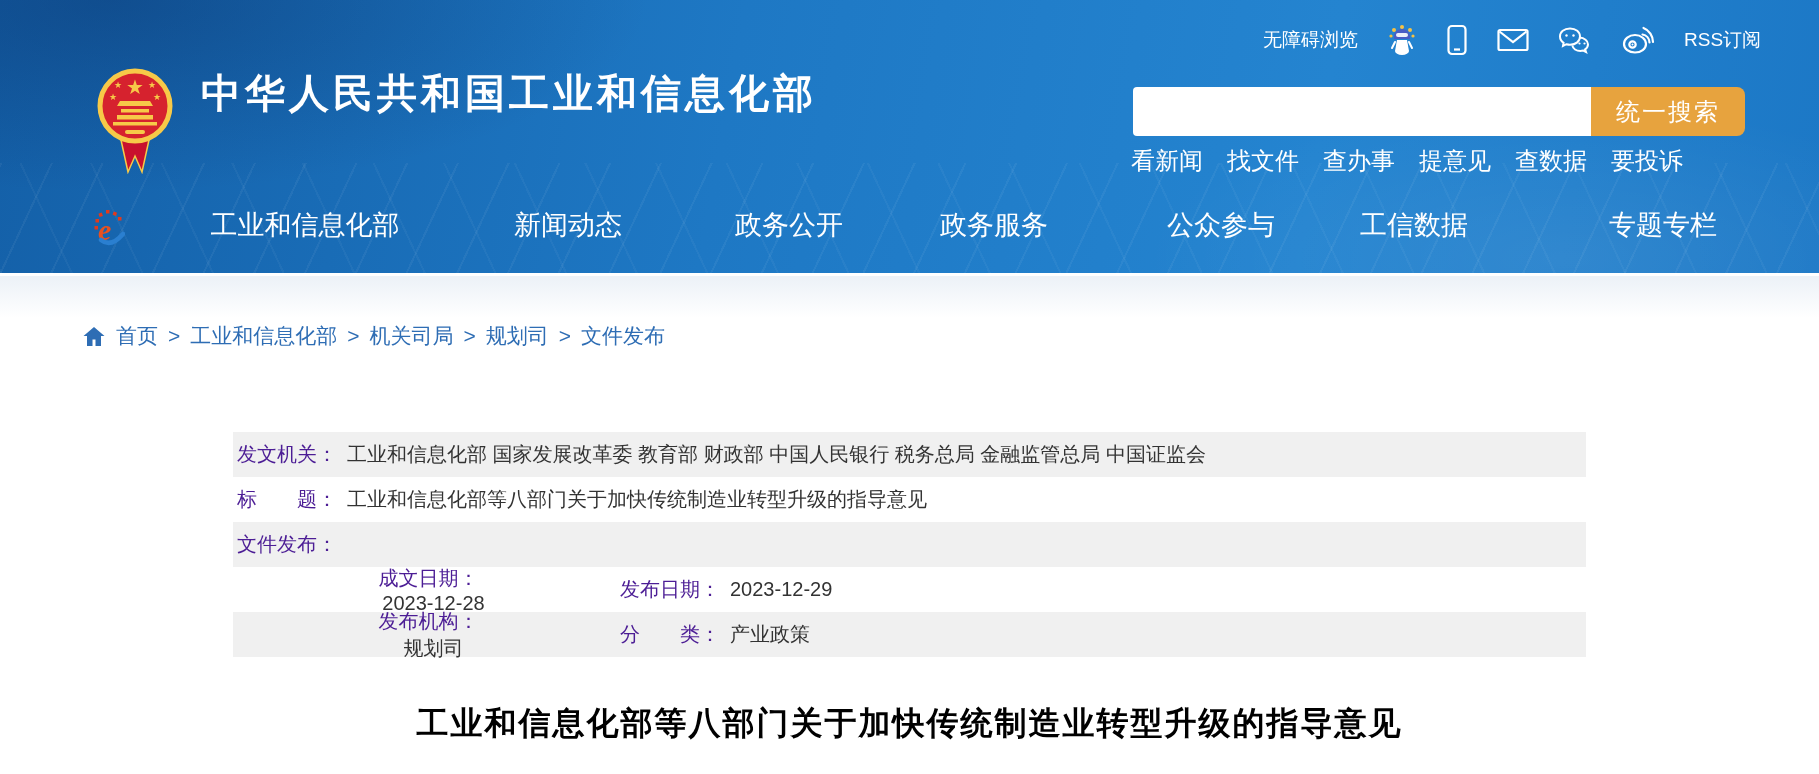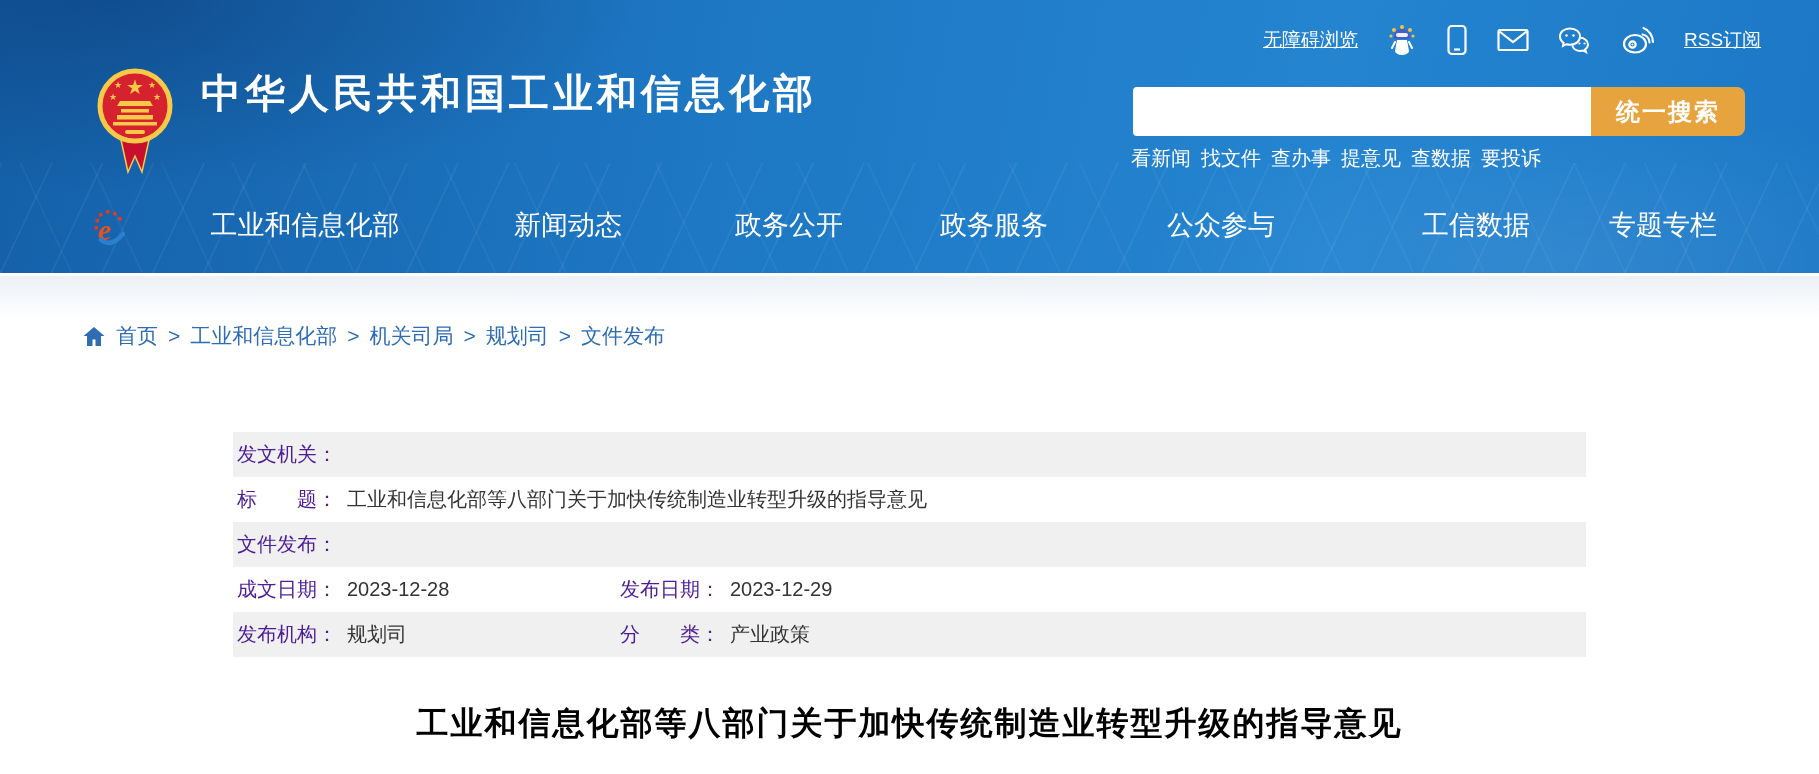--- a/index.html
+++ b/index.html
@@ -12,36 +12,36 @@
       radial-gradient(900px 320px at 6% 0%, rgba(8,42,96,.38), rgba(8,42,96,0) 60%),
       radial-gradient(700px 260px at 86% 95%, rgba(255,255,255,.08), transparent 60%),
       linear-gradient(100deg,#1460a8 0%,#1e78c4 40%,#2484d0 72%,#1c78c6 100%);}
   .header::after{content:"";position:absolute;left:0;top:163px;width:100%;height:110px;
       background:
         repeating-linear-gradient(115deg, rgba(255,255,255,.05) 0 2px, transparent 2px 46px),
         repeating-linear-gradient(65deg, rgba(255,255,255,.04) 0 2px, transparent 2px 64px);
       pointer-events:none;}
 
   .topbar{position:absolute;top:24px;left:1263px;display:flex;align-items:center;gap:29px;
-      color:#fff;font-size:19px;z-index:3;text-decoration:underline;}
+      color:#fff;font-size:19px;z-index:3;}
   .topbar a{color:#fff;text-decoration:none;white-space:nowrap;cursor:pointer;}
   .tb-icon{display:inline-flex;align-items:center;cursor:pointer;}
 
   .brand{position:absolute;left:95px;top:60px;display:flex;align-items:flex-start;z-index:3;cursor:pointer;}
   .brand-text{margin-left:26px;padding-top:13px;color:#fff;}
   .site-title{font-size:40px;font-weight:700;letter-spacing:4px;line-height:1;white-space:nowrap;}
   .site-sub{margin-top:13px;font-size:17.5px;color:#e8f2fc;letter-spacing:.2px;white-space:nowrap;}
 
   .search{position:absolute;left:1133px;top:87px;display:flex;z-index:3;}
   .search input{width:458px;height:49px;border:none;border-radius:4px 0 0 4px;outline:none;
       font-size:20px;padding:0 12px;box-sizing:border-box;font-family:inherit;}
   .search .btn{width:154px;height:49px;background:#e7a33e;border:none;border-radius:0 8px 8px 0;
-      color:#fff;font-size:24px;font-weight:700;letter-spacing:2px;font-family:inherit;cursor:pointer;}
-
-  .qlinks{position:absolute;left:1131px;top:145px;display:flex;gap:10px;font-size:20px;z-index:3;}
+      color:#fff;font-size:24px;font-weight:400;letter-spacing:2px;font-family:inherit;cursor:pointer;}
+
+  .qlinks{position:absolute;left:1131px;top:145px;display:flex;gap:24px;font-size:24px;z-index:3;}
   .qlinks a{color:#fff;text-decoration:none;white-space:nowrap;cursor:pointer;}
 
   .nav{position:absolute;left:0;top:196px;width:100%;height:58px;z-index:3;}
   .nav-logo{position:absolute;left:93px;top:8px;}
   .nav-item{position:absolute;top:11px;transform:translateX(-50%);color:#fff;font-size:27px;
       white-space:nowrap;cursor:pointer;font-weight:500;text-decoration:none;}
 
   
   .band{position:absolute;top:276px;left:0;width:100%;height:42px;
       background:linear-gradient(180deg,#ecf1f7,#ffffff);}
@@ -49,21 +49,21 @@
   .breadcrumb{position:absolute;top:322px;left:83px;display:flex;align-items:center;gap:10px;
       font-size:21px;color:#2e6db4;z-index:2;}
   .breadcrumb a{color:#2e6db4;text-decoration:none;white-space:nowrap;cursor:pointer;font-family:Liberation Mono, monospace;}
   .breadcrumb .sep{color:#2e6db4;}
   .home-icon{display:inline-flex;margin-right:1px;}
 
   .doc-table{position:absolute;top:432px;left:233px;width:1353px;font-size:20px;color:#333;}
   .drow{height:45px;display:flex;align-items:center;padding-left:4px;box-sizing:border-box;}
   .drow:nth-child(odd){background:#f0f0f0;}
   .dcell{display:flex;align-items:center;white-space:nowrap;}
-  .dcell.c1{width:383px;}
+  .dcell.c1{width:383px;flex-direction:column;}
   .dcell .lbl{color:#4c1d95;}
   .dcell .val{margin-left:10px;}
 
   .article-title{position:absolute;top:702px;left:0;width:1819px;text-align:center;
       font-size:32px;font-weight:700;color:#000;letter-spacing:2px;}
 </style>
 </head>
 <body>
 
 <div class="page">
@@ -167,21 +167,21 @@
           </g>
           <text x="5" y="36" font-size="30" font-weight="bold" font-style="italic" fill="#e8511f" font-family="Liberation Serif, serif">e</text>
           <path d="M8 36 Q 18 44 30 30" stroke="#2a7fd0" stroke-width="4.5" fill="none" stroke-linecap="round"></path>
         </svg>
       </span>
       <a class="nav-item" style="left:305px">工业和信息化部</a>
       <a class="nav-item" style="left:568px">新闻动态</a>
       <a class="nav-item" style="left:789px">政务公开</a>
       <a class="nav-item" style="left:994px">政务服务</a>
       <a class="nav-item" style="left:1221px">公众参与</a>
-      <a class="nav-item" style="left:1476px">工信数据</a>
+      <a class="nav-item" style="left:1414px">工信数据</a>
       <a class="nav-item" style="left:1663px">专题专栏</a>
     </div>
   </div>
 
   <div class="band"></div>
 
   <div class="breadcrumb">
     <span class="home-icon">
       <svg width="22" height="21" viewBox="0 0 22 21">
         <path d="M11 1 L21.5 10 h-3.5 V20 h-5.5 v-6.5 h-3 V20 H4 V10 H.5 Z" fill="#2e6db4"></path>
@@ -195,20 +195,21 @@
     <span class="sep">&gt;</span>
     <a>规划司</a>
     <span class="sep">&gt;</span>
     <a>文件发布</a>
   </div>
 
   <div class="doc-table">
     <div class="drow">
       <div class="dcell">
         <span class="lbl">发文机关：</span>
+        <span class="val">工业和信息化部 国家发展改革委 教育部 财政部 中国人民银行 税务总局 金融监管总局 中国证监会</span>
       </div>
     </div>
     <div class="drow">
       <div class="dcell">
         <span class="lbl">标　　题：</span>
         <span class="val">工业和信息化部等八部门关于加快传统制造业转型升级的指导意见</span>
       </div>
     </div>
     <div class="drow">
       <div class="dcell">

